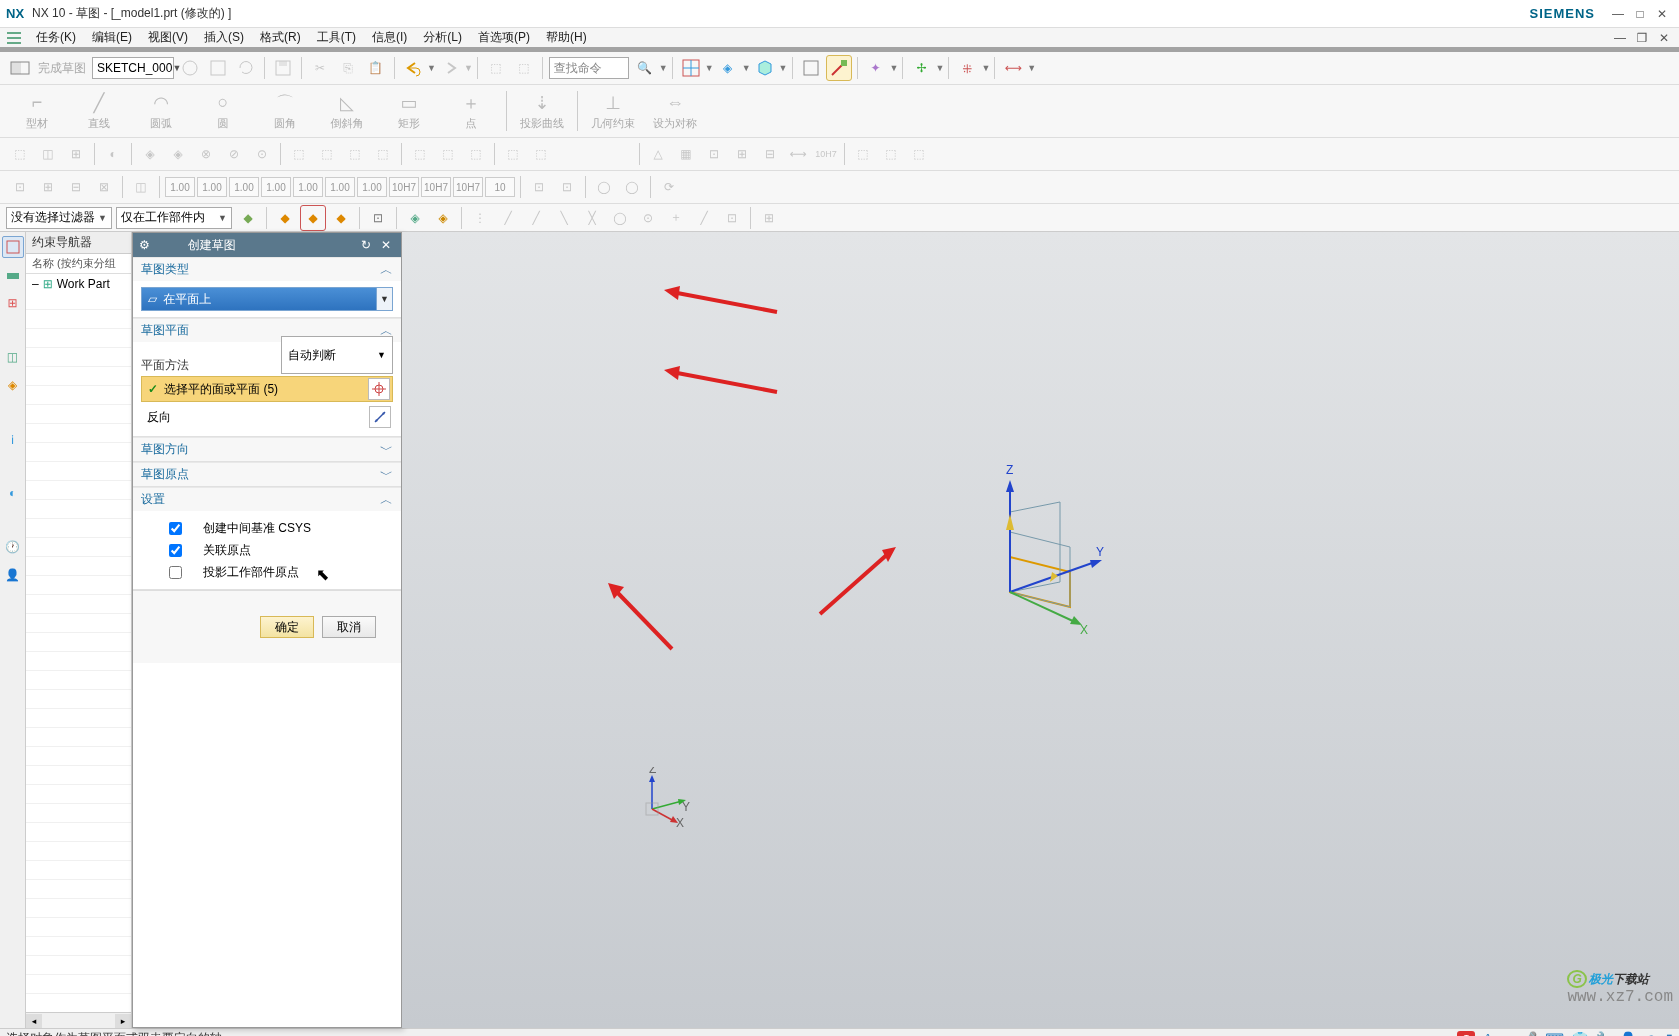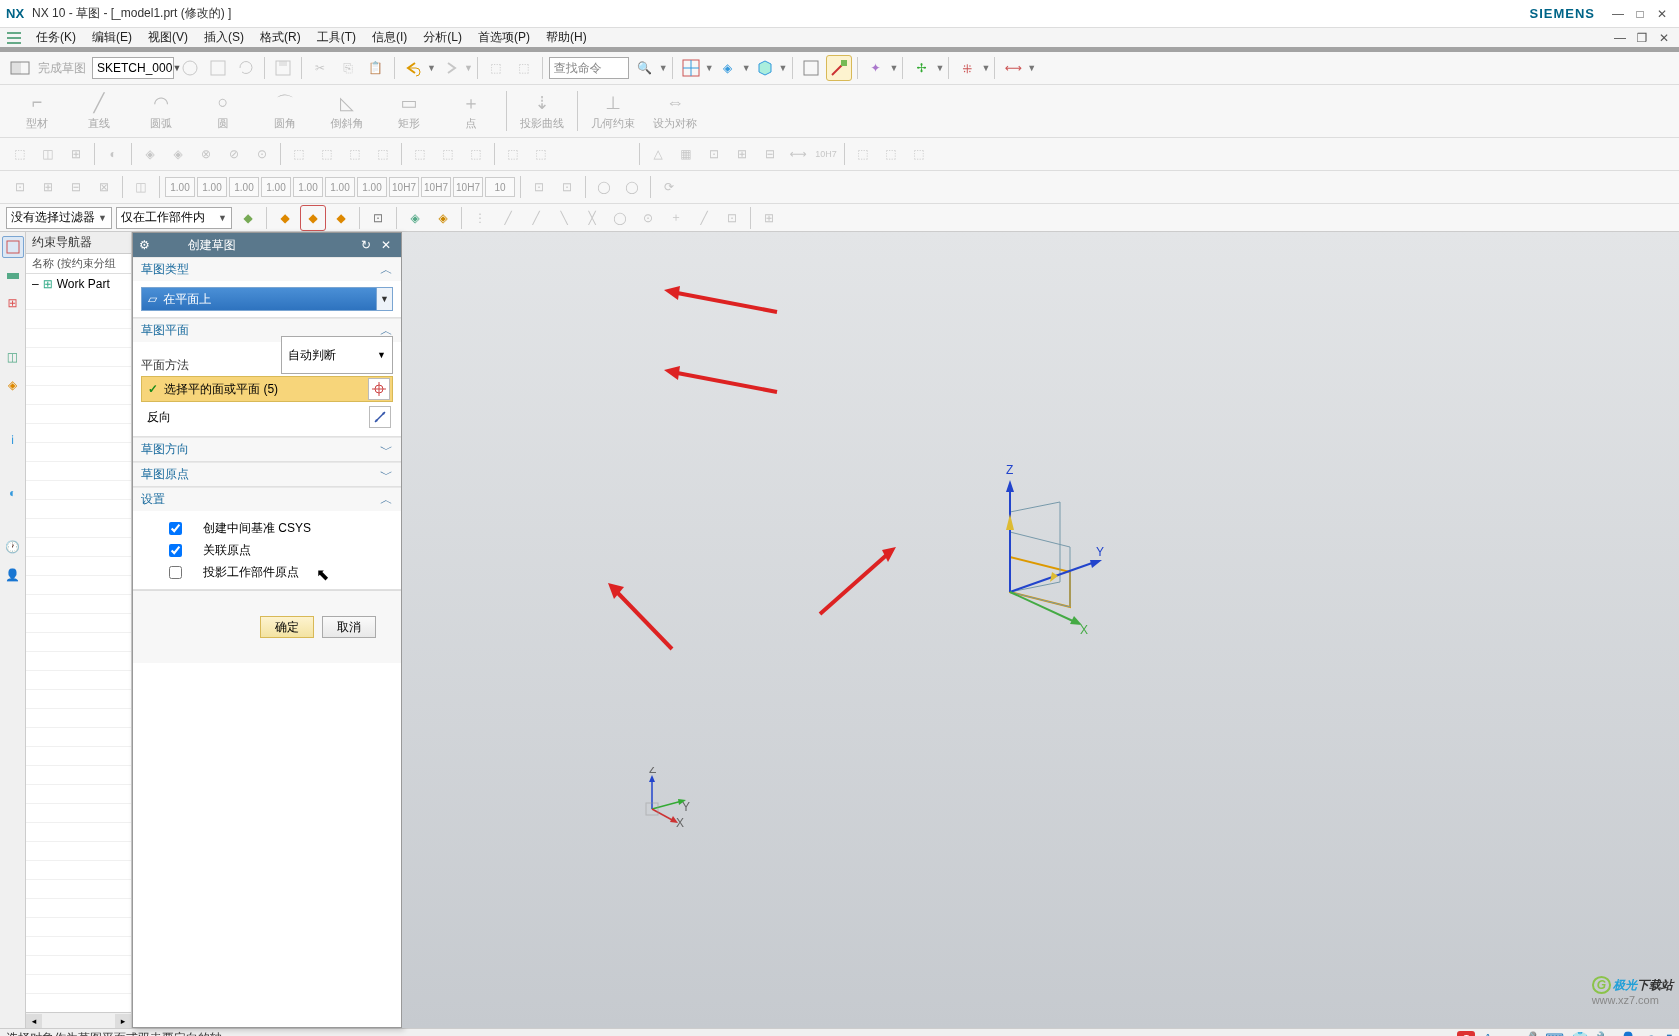--- a/index.html
+++ b/index.html
@@ -93,21 +93,21 @@
 
 
 .statusbar { height: 20px; background: #f0f0f0; border-top: 1px solid #ccc; display: flex; align-items: center; padding: 0 6px; color: #333; font-size: 11px; }
 .statusbar .right { margin-left: auto; display: flex; gap: 8px; align-items: center; }
 .statusbar .ime { width: 18px; height: 16px; background: #d33; color: #fff; display: inline-flex; align-items: center; justify-content: center; border-radius: 3px; font-size: 11px; font-weight: bold; }
 .statusbar .sicon { color: #2a7fbf; font-size: 13px; }
 
 
 .watermark { position: absolute; right: 6px; bottom: 22px; text-align: left; }
 .watermark .wm1 { color: #23a0d8; font-weight: bold; font-size: 16px; font-style: italic; }
-.watermark .wm2 { color: #888; font-size: 11px; }
+.watermark .wm2 { color: #888; font-size: 16px; font-family: Liberation Mono, monospace; }
 
 
 .cursor { position: absolute; left: 316px; top: 565px; pointer-events: none; font-size: 16px; color: #000; }
 
 
 svg.ic16 { width: 16px; height: 16px; }
 svg.ic20 { width: 20px; height: 20px; }
 </style>
 </head>
 <body>

